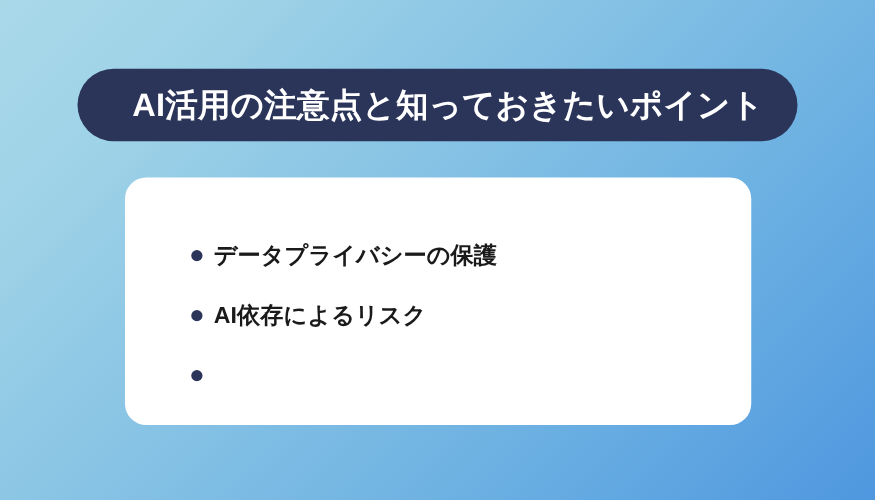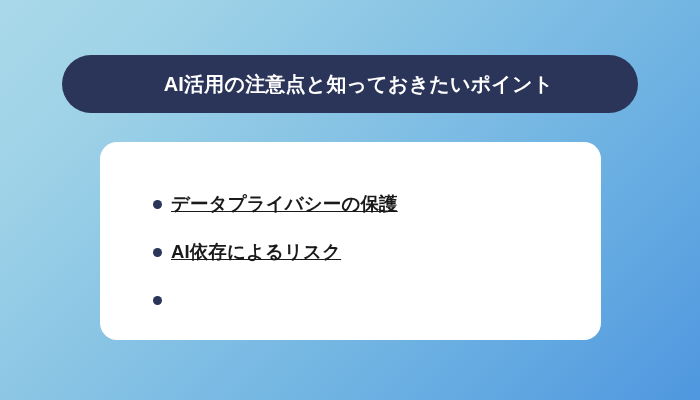--- a/index.html
+++ b/index.html
@@ -42,21 +42,21 @@
     background: #2b3459;
     border-radius: 999px;
     display: flex;
     align-items: center;
     justify-content: center;
     padding: 0 22px;
   }
 
   .title-text {
     color: #ffffff;
-    font-size: 20px;
+    font-size: 26px;
     font-weight: 700;
     letter-spacing: 0.2px;
     line-height: 1;
     white-space: nowrap;
     font-family: "Liberation Sans", "DejaVu Sans", sans-serif;
     margin-left: 17px;
   }
 
   
   .content-card {
@@ -95,21 +95,20 @@
   }
 
   .bullet-label {
     color: #1a1a1a;
     font-size: 18.5px;
     font-weight: 700;
     line-height: 1.1;
     letter-spacing: 0.1px;
     white-space: nowrap;
     font-family: "Liberation Sans", "DejaVu Sans", sans-serif;
-    text-decoration: underline;
   }
 </style>
 </head>
 <body>
 
 <div class="slide">
 
   <div class="title-pill">
     <span class="title-text">AI活用の注意点と知っておきたいポイント</span>
   </div>

